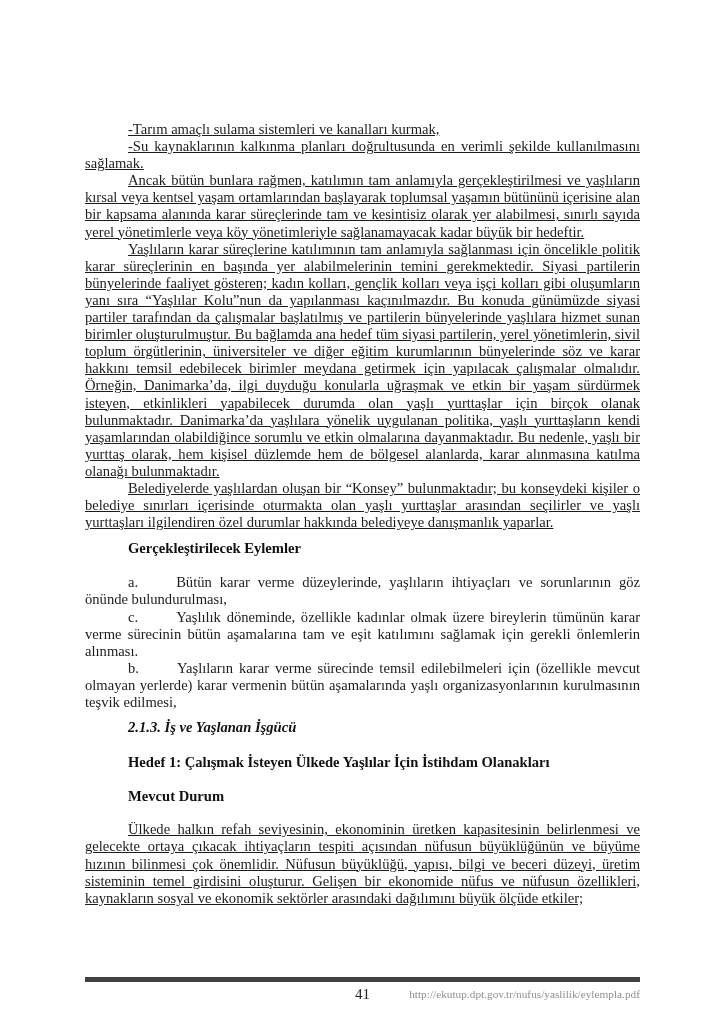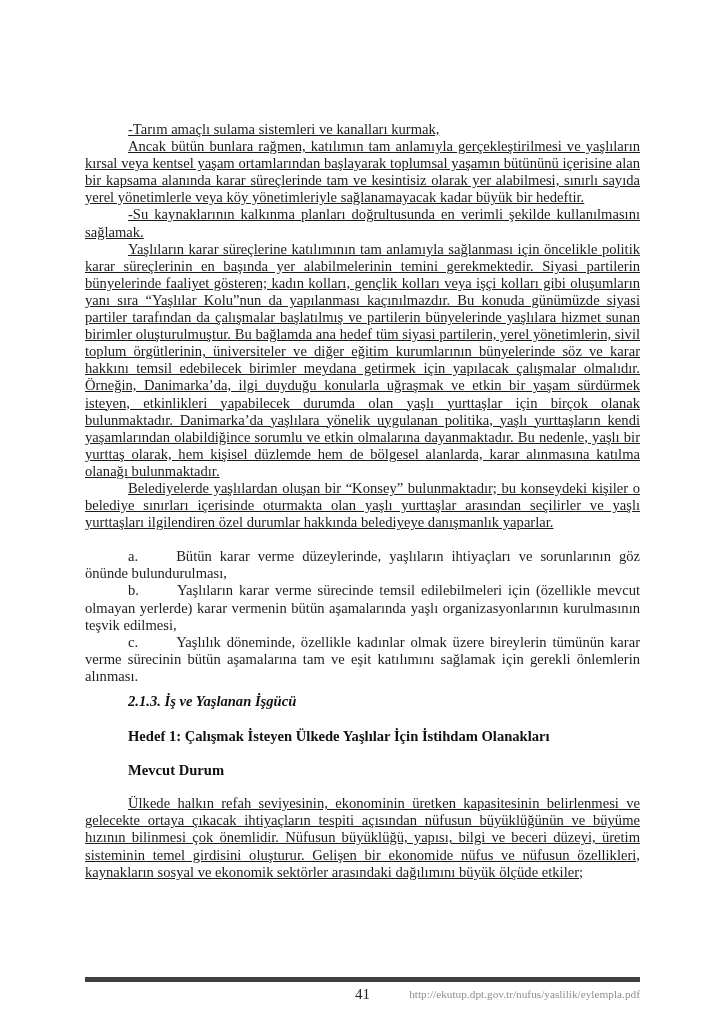--- a/index.html
+++ b/index.html
@@ -96,29 +96,30 @@
   }
 </style>
 </head>
 <body>
 
 <div class="page">
 
 
   <div class="content">
     <p class="para">-Tarım amaçlı sulama sistemleri ve kanalları kurmak,</p>
+    <p class="para">-Su kaynaklarının kalkınma planları doğrultusunda en verimli şekilde kullanılmasını sağlamak.</p>
     <p class="para">Ancak bütün bunlara rağmen, katılımın tam anlamıyla gerçekleştirilmesi ve yaşlıların kırsal veya kentsel yaşam ortamlarından başlayarak toplumsal yaşamın bütününü içerisine alan bir kapsama alanında karar süreçlerinde tam ve kesintisiz olarak yer alabilmesi, sınırlı sayıda yerel yönetimlerle veya köy yönetimleriyle sağlanamayacak kadar büyük bir hedeftir.</p>
-    <p class="para">-Su kaynaklarının kalkınma planları doğrultusunda en verimli şekilde kullanılmasını sağlamak.</p>
     <p class="para">Yaşlıların karar süreçlerine katılımının tam anlamıyla sağlanması için öncelikle politik karar süreçlerinin en başında yer alabilmelerinin temini gerekmektedir. Siyasi partilerin bünyelerinde faaliyet gösteren; kadın kolları, gençlik kolları veya işçi kolları gibi oluşumların yanı sıra “Yaşlılar Kolu”nun da yapılanması kaçınılmazdır. Bu konuda günümüzde siyasi partiler tarafından da çalışmalar başlatılmış ve partilerin bünyelerinde yaşlılara hizmet sunan birimler oluşturulmuştur. Bu bağlamda ana hedef tüm siyasi partilerin, yerel yönetimlerin, sivil toplum örgütlerinin, üniversiteler ve diğer eğitim kurumlarının bünyelerinde söz ve karar hakkını temsil edebilecek birimler meydana getirmek için yapılacak çalışmalar olmalıdır. Örneğin, Danimarka’da, ilgi duyduğu konularla uğraşmak ve etkin bir yaşam sürdürmek isteyen, etkinlikleri yapabilecek durumda olan yaşlı yurttaşlar için birçok olanak bulunmaktadır. Danimarka’da yaşlılara yönelik uygulanan politika, yaşlı yurttaşların kendi yaşamlarından olabildiğince sorumlu ve etkin olmalarına dayanmaktadır. Bu nedenle, yaşlı bir yurttaş olarak, hem kişisel düzlemde hem de bölgesel alanlarda, karar alınmasına katılma olanağı bulunmaktadır.</p>
     <p class="para">Belediyelerde yaşlılardan oluşan bir “Konsey” bulunmaktadır; bu konseydeki kişiler o belediye sınırları içerisinde oturmakta olan yaşlı yurttaşlar arasından seçilirler ve yaşlı yurttaşları ilgilendiren özel durumlar hakkında belediyeye danışmanlık yaparlar.</p>
 
+    <h3 class="heading h-actions">Gerçekleştirilecek Eylemler</h3>
 
     <p class="item first"><span class="item-label">a.</span><span class="item-gap"></span><span class="item-text">Bütün karar verme düzeylerinde, yaşlıların ihtiyaçları ve sorunlarının göz önünde bulundurulması,</span></p>
+    <p class="item"><span class="item-label">c.</span><span class="item-gap"></span><span class="item-text">Yaşlılık döneminde, özellikle kadınlar olmak üzere bireylerin tümünün karar verme sürecinin bütün aşamalarına tam ve eşit katılımını sağlamak için gerekli önlemlerin alınması.</span></p>
     <p class="item"><span class="item-label">b.</span><span class="item-gap"></span><span class="item-text">Yaşlıların karar verme sürecinde temsil edilebilmeleri için (özellikle mevcut olmayan yerlerde) karar vermenin bütün aşamalarında yaşlı organizasyonlarının kurulmasının teşvik edilmesi,</span></p>
-    <p class="item"><span class="item-label">c.</span><span class="item-gap"></span><span class="item-text">Yaşlılık döneminde, özellikle kadınlar olmak üzere bireylerin tümünün karar verme sürecinin bütün aşamalarına tam ve eşit katılımını sağlamak için gerekli önlemlerin alınması.</span></p>
 
     <h3 class="heading h-sec">2.1.3. İş ve Yaşlanan İşgücü</h3>
     <h3 class="heading h-hedef">Hedef 1: Çalışmak İsteyen Ülkede Yaşlılar İçin İstihdam Olanakları</h3>
     <h3 class="heading h-mevcut">Mevcut Durum</h3>
 
     <p class="para closing">Ülkede halkın refah seviyesinin, ekonominin üretken kapasitesinin belirlenmesi ve gelecekte ortaya çıkacak ihtiyaçların tespiti açısından nüfusun büyüklüğünün ve büyüme hızının bilinmesi çok önemlidir. Nüfusun büyüklüğü, yapısı, bilgi ve beceri düzeyi, üretim sisteminin temel girdisini oluşturur. Gelişen bir ekonomide nüfus ve nüfusun özellikleri, kaynakların sosyal ve ekonomik sektörler arasındaki dağılımını büyük ölçüde etkiler;</p>
   </div>
 
   <div class="footer">
     <span class="page-number">41</span>

